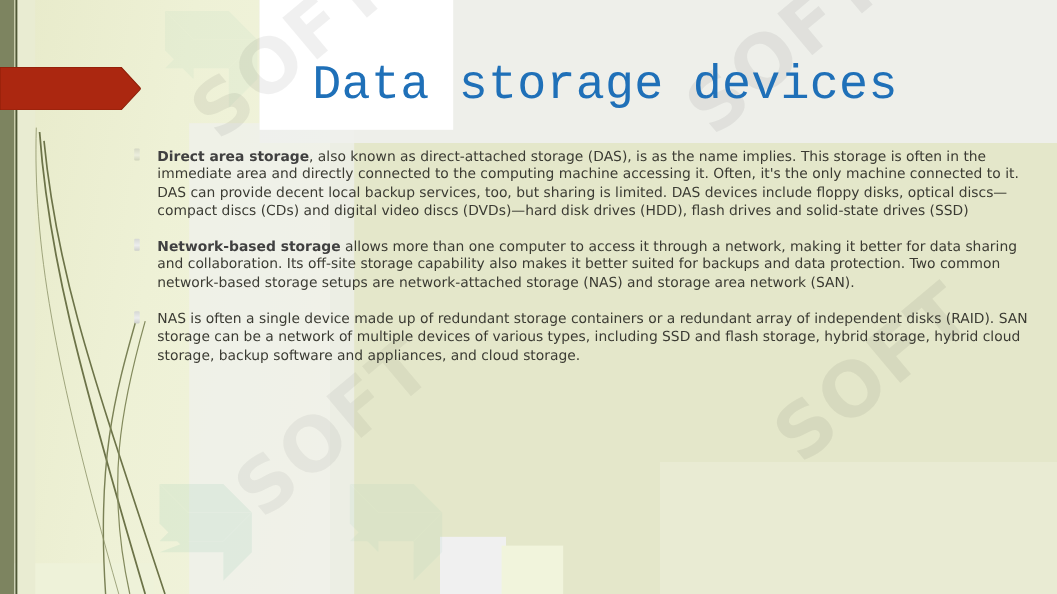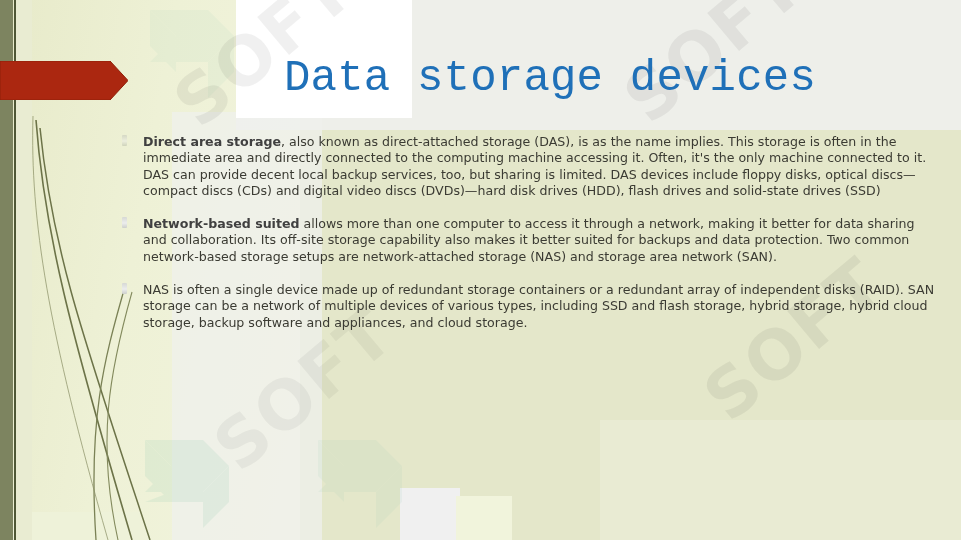--- a/index.html
+++ b/index.html
@@ -250,21 +250,21 @@
       <span class="bullet">
           <i></i>
         </span>
       <b>Direct area storage</b><span>, also known as direct-attached storage (DAS), is as the name implies. This storage is often in the immediate area and directly connected to the computing machine accessing it. Often, it's the only machine connected to it. DAS can provide decent local backup services, too, but sharing is limited. DAS devices include floppy disks, optical discs—compact discs (CDs) and digital video discs (DVDs)—hard disk drives (HDD), flash drives and solid-state drives (SSD)</span>
     </div>
 
     <div class="para gap-top">
       <span class="bullet grey">
           <i></i>
         </span>
-      <b>Network-based suited</b><span> allows more than one computer to access it through a network, making it better for data sharing and collaboration. Its off-site storage capability also makes it better suited for backups and data protection. Two common network-based storage setups are network-attached storage (NAS) and storage area network (SAN).</span>
+      <b>Network-based storage</b><span> allows more than one computer to access it through a network, making it better for data sharing and collaboration. Its off-site storage capability also makes it better suited for backups and data protection. Two common network-based storage setups are network-attached storage (NAS) and storage area network (SAN).</span>
     </div>
 
     <div class="para gap-top">
       <span class="bullet grey">
           <i></i>
         </span>
       <span>NAS is often a single device made up of redundant storage containers or a redundant array of independent disks (RAID). SAN storage can be a network of multiple devices of various types, including SSD and flash storage, hybrid storage, hybrid cloud storage, backup software and appliances, and cloud storage.</span>
     </div>
 
   </div>

